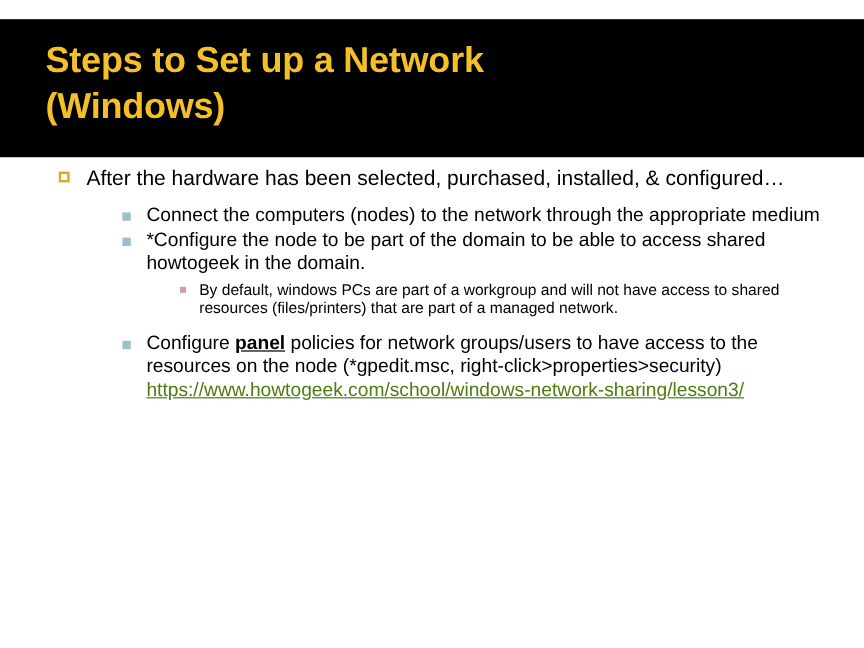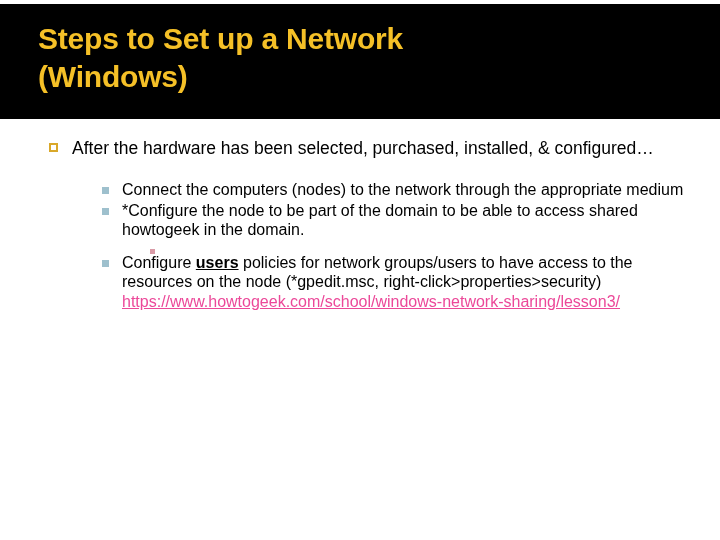--- a/index.html
+++ b/index.html
@@ -18,21 +18,21 @@
     position: relative;
     width: 720px;
     height: 540px;
     background: #ffffff;
   }
 
   
   .title-band {
     position: absolute;
     left: 0;
-    top: 4px;
+    top: 16px;
     width: 720px;
     height: 115px;
     background: #000000;
     box-sizing: border-box;
     padding: 16px 30px 0 38px;
   }
   .title-text {
     color: #f5c027;
     font-size: 30px;
     line-height: 38px;
@@ -80,21 +80,21 @@
     width: 9px;
     height: 9px;
     border: 2px solid #d9a82a;
     background: transparent;
     box-sizing: border-box;
   }
 
   
   ul.l2wrap {
     list-style: none;
-    margin: 21px 0 0 0;
+    margin: 11px 0 0 0;
     padding: 0 0 0 28px;
   }
   li.l2 {
     padding-left: 22px;
     font-size: 16px;
     line-height: 19.5px;
     margin-bottom: 1px;
   }
   li.l2 > .marker {
     position: absolute;
@@ -127,21 +127,21 @@
   }
 
   .txt { display: inline; }
 
   .bold-underline {
     font-weight: bold;
     text-decoration: underline;
   }
 
   .link {
-    color: #ec4899;
+    color: #4d7c0f;
     text-decoration: underline;
     display: block;
     word-break: break-all;
     cursor: pointer;
   }
 
   .spacer-block { height: 9px; }
 </style>
 </head>
 <body>
@@ -167,29 +167,30 @@
             <span class="txt">Connect the computers (nodes) to the network through the appropriate medium</span>
           </li>
 
           <li class="item l2">
             <span class="marker"></span>
             <span class="txt">*Configure the node to be part of the domain to be able to access shared howtogeek in the domain.</span>
 
             <ul class="l3wrap">
               <li class="item l3">
                 <span class="marker"></span>
+                <span class="txt">By default, windows PCs are part of a workgroup and will not have access to shared resources (files/printers) that are part of a managed network.</span>
               </li>
             </ul>
           </li>
 
           <div class="spacer-block"></div>
 
           <li class="item l2">
             <span class="marker"></span>
-            <span class="txt">Configure </span><span class="txt bold-underline">users</span><span class="txt"> policies for network groups/users to have access to the resources on the node (*gpedit.msc, right-click&gt;properties&gt;security)</span>
+            <span class="txt">Configure </span><span class="txt bold-underline">panel</span><span class="txt"> policies for network groups/users to have access to the resources on the node (*gpedit.msc, right-click&gt;properties&gt;security)</span>
             <span class="link">https://www.howtogeek.com/school/windows-network-sharing/lesson3/</span>
           </li>
 
         </ul>
       </li>
 
     </ul>
   </div>
 
 </div>

